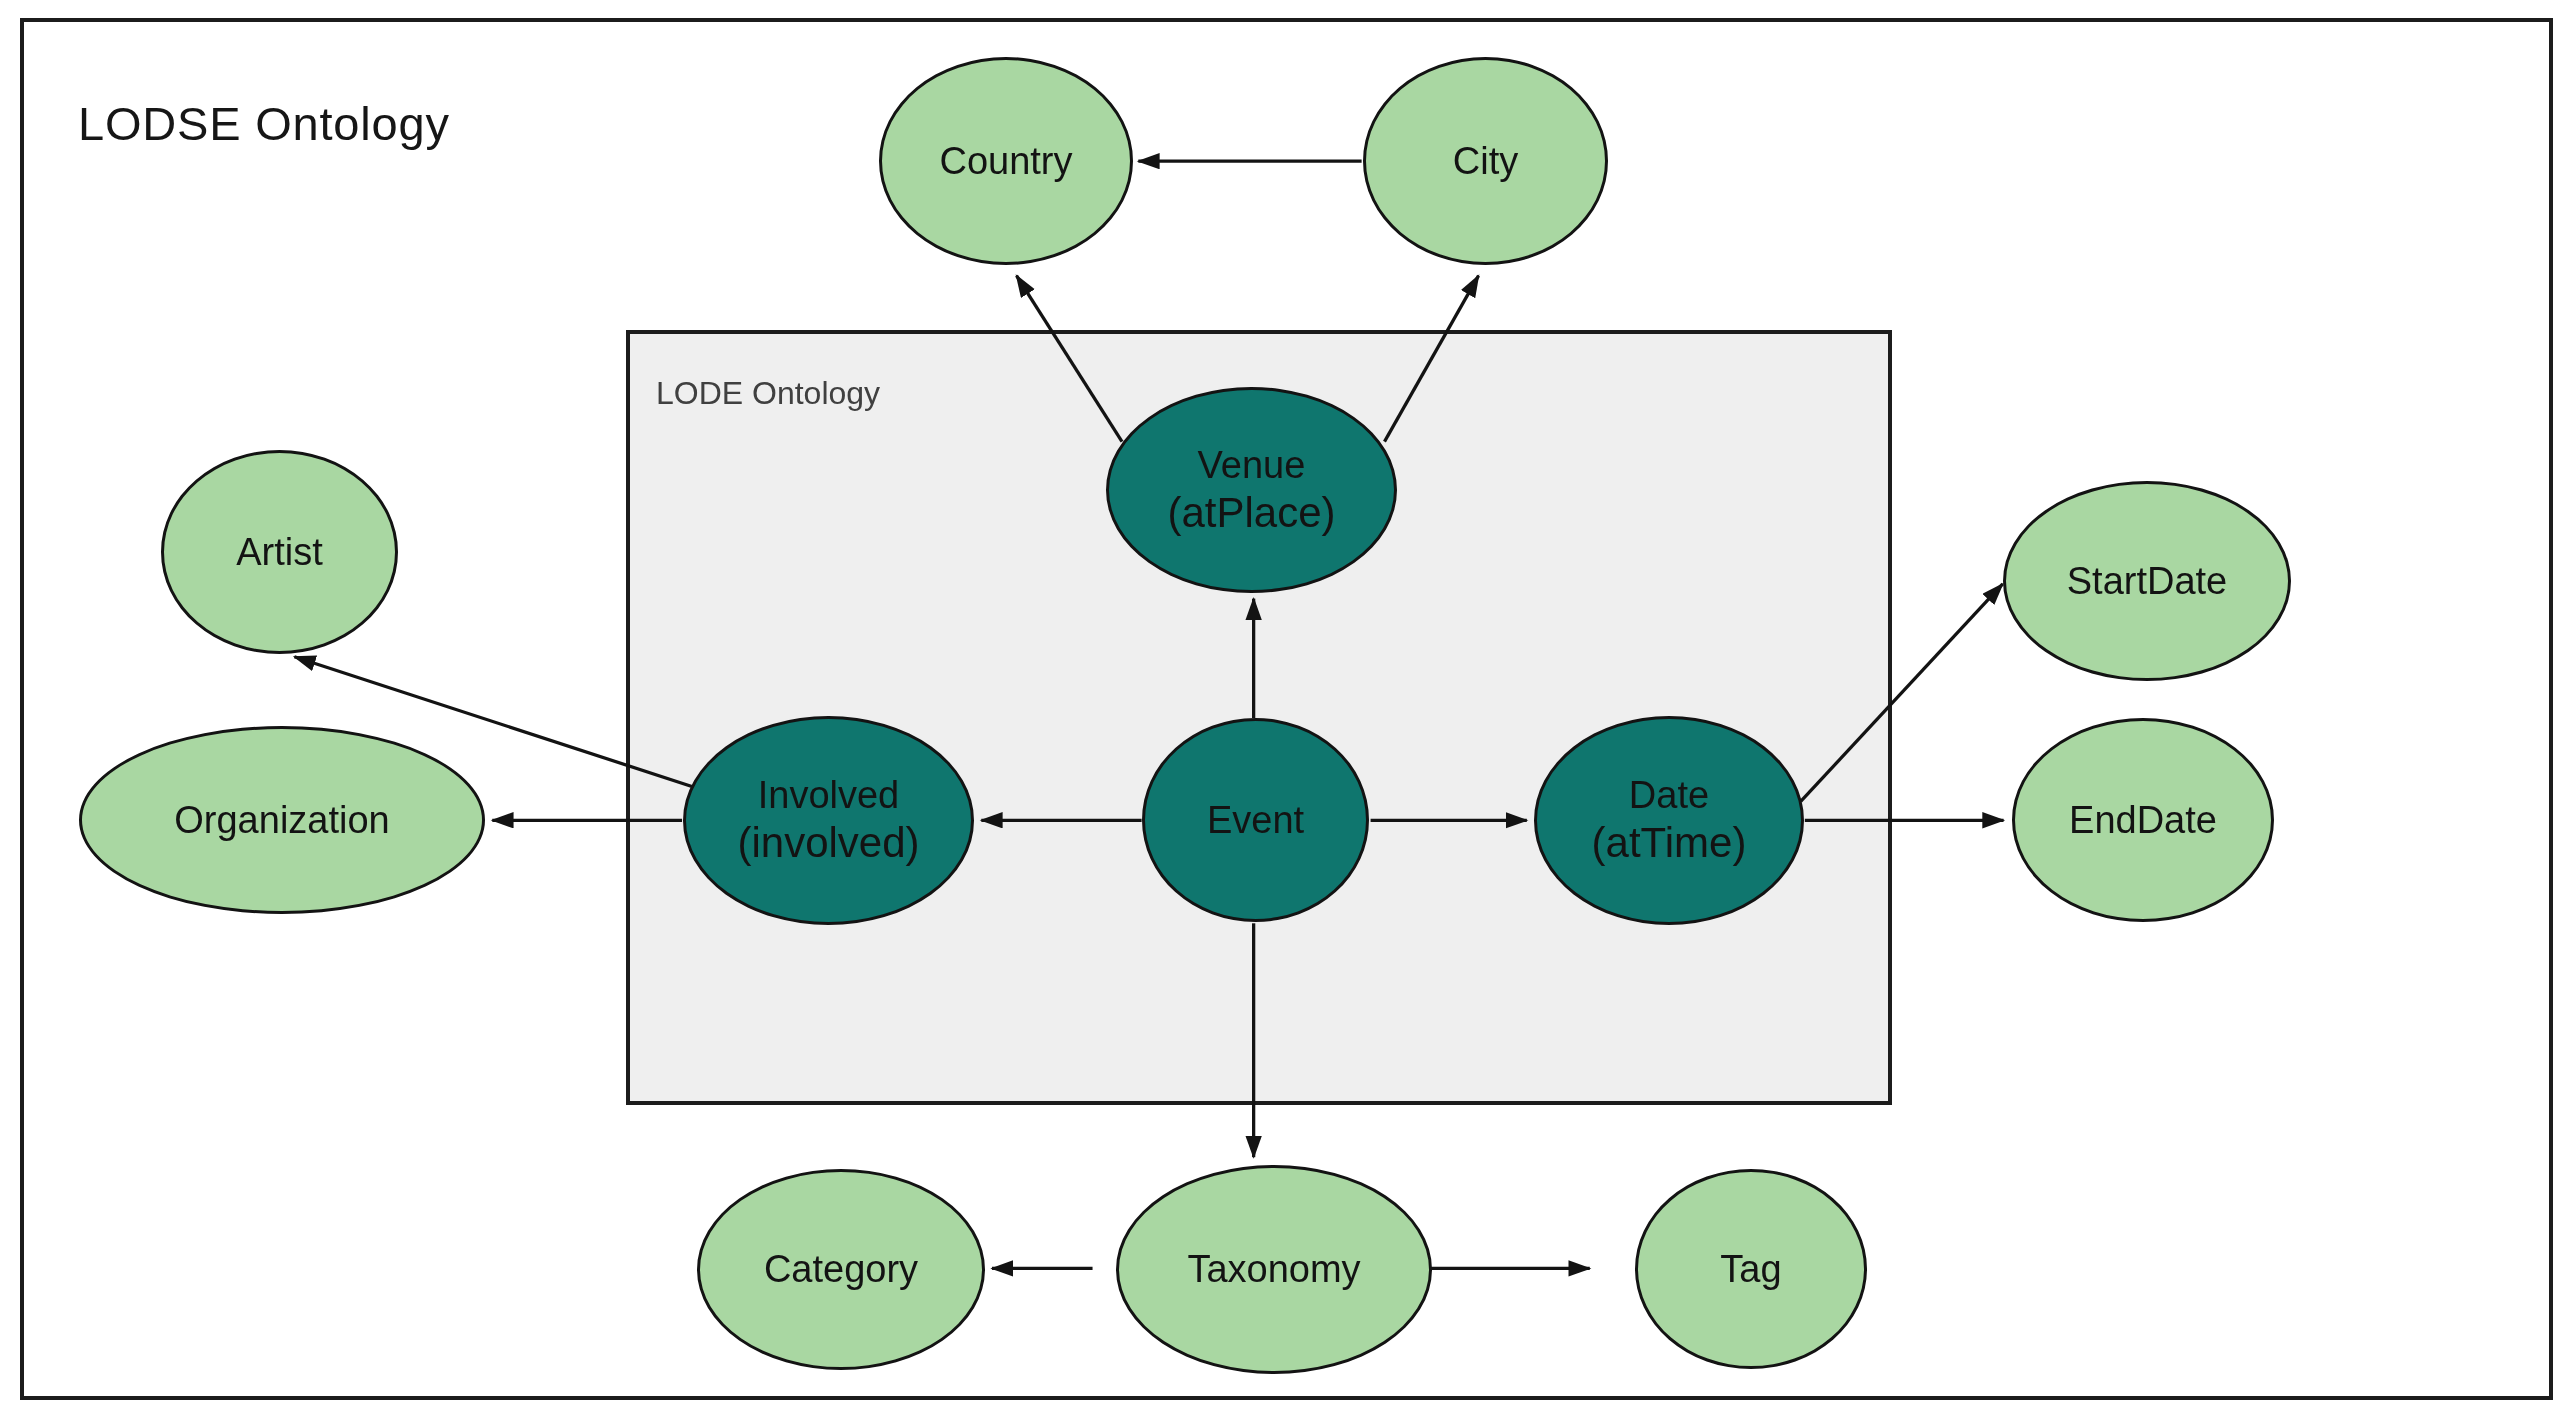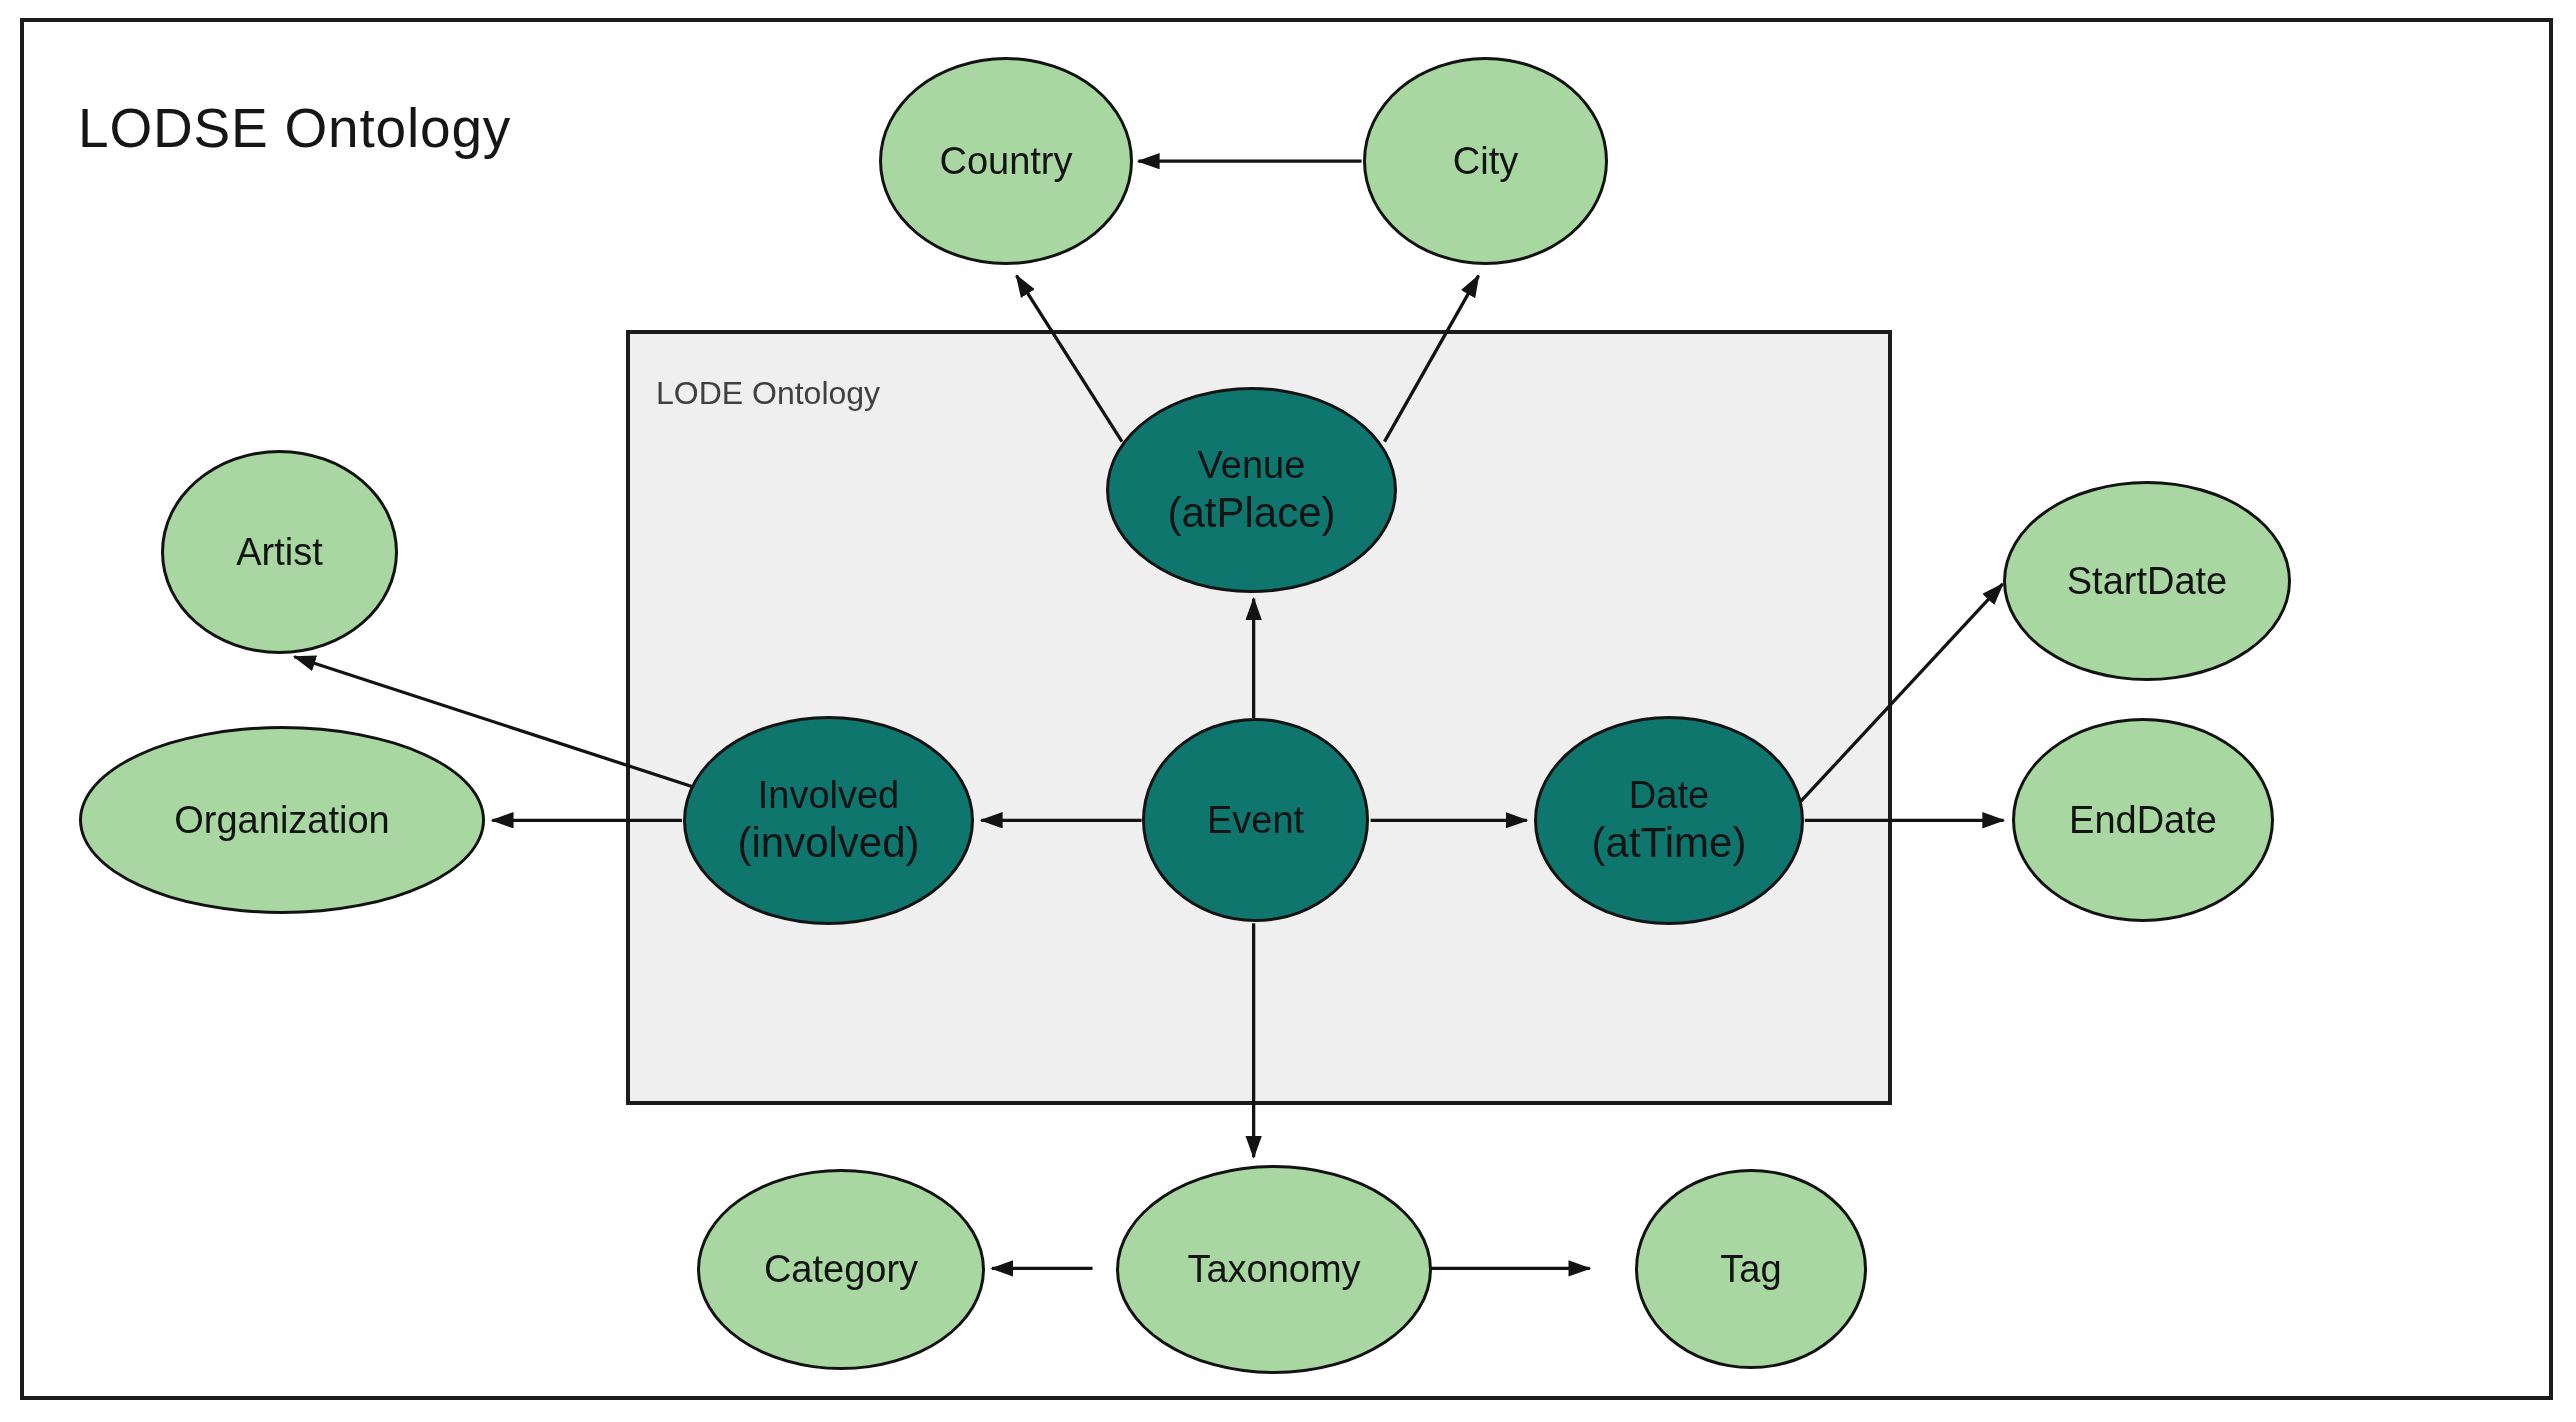--- a/index.html
+++ b/index.html
@@ -5,21 +5,21 @@
   html,body { margin:0; padding:0; background:#ffffff; }
   .canvas {
     position:relative; width:2576px; height:1423px; background:#ffffff;
     font-family:"Liberation Sans", sans-serif; color:#111;
   }
   .frame {
     position:absolute; left:20.4px; top:18px; width:2533px; height:1382px;
     border:4.9px solid #1c1c1c; box-sizing:border-box; background:#ffffff;
   }
   .title {
-    position:absolute; left:78px; top:96px; font-size:55px; color:#161616;
+    position:absolute; left:78px; top:96px; font-size:47px; color:#161616;
     letter-spacing:0.8px; white-space:nowrap;
   }
   .lode-box {
     position:absolute; left:626px; top:330px; width:1266px; height:775px;
     background:#efefef; border:4.1px solid #1c1c1c; box-sizing:border-box;
   }
   .lode-label {
     position:absolute; left:26px; top:41px; font-size:32px; color:#404040;
     white-space:nowrap;
   }

